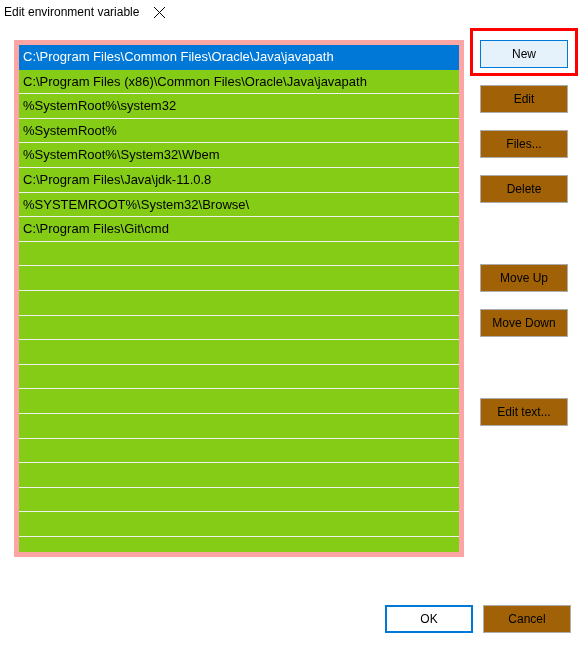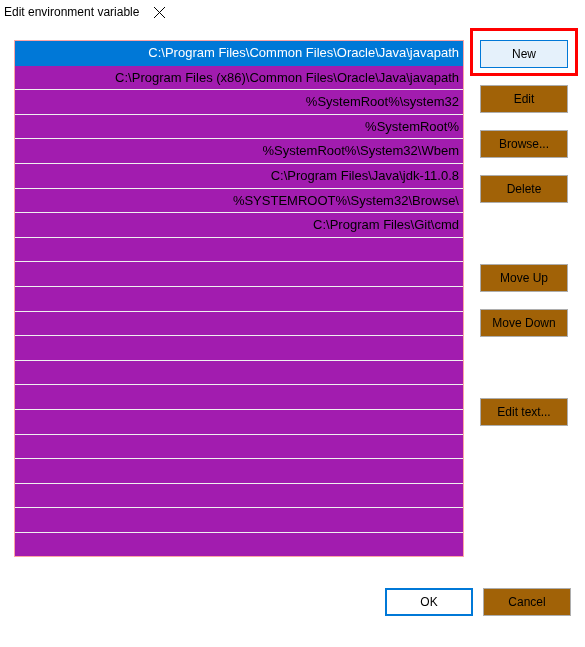--- a/index.html
+++ b/index.html
@@ -40,24 +40,23 @@
       height: 11px;
     }
     .content {
       padding: 16px 14px 14px 14px;
       display: flex;
       gap: 16px;
     }
     .listbox {
       width: 450px;
       height: 517px;
-      border: 1px solid #fca5a5;
-      background: #a21caf;
+      border: 5px solid #fca5a5;
+      background: #84cc16;
       overflow: hidden;
-      text-align: right;
     }
     .list-row {
       height: 24.6px;
       line-height: 24.6px;
       padding: 0 4px;
       font-size: 13px;
       color: #000;
       white-space: nowrap;
       overflow: hidden;
       text-overflow: ellipsis;
@@ -99,21 +98,21 @@
     }
     .win-btn.new-btn {
       background: #e5f1fb;
       border: 1px solid #0078d7;
     }
     .spacer {
       height: 36px;
     }
     .footer {
       position: absolute;
-      bottom: 31px;
+      bottom: 14px;
       right: 14px;
       display: flex;
       gap: 10px;
     }
     .footer .win-btn {
       margin-bottom: 0;
     }
     .ok-btn {
       border: 2px solid #0078d7;
       background: #fff;
@@ -153,21 +152,21 @@
     <div class="list-row"></div>
     <div class="list-row"></div>
     <div class="list-row"></div>
     <div class="list-row"></div>
   </div>
 
   <div class="right-col">
     <div class="highlight-box"></div>
     <button class="win-btn new-btn">New</button>
     <button class="win-btn">Edit</button>
-    <button class="win-btn">Browse...</button>
+    <button class="win-btn">Files...</button>
     <button class="win-btn">Delete</button>
     <div class="spacer"></div>
     <button class="win-btn">Move Up</button>
     <button class="win-btn">Move Down</button>
     <div class="spacer"></div>
     <button class="win-btn">Edit text...</button>
   </div>
 </div>
 
 <div class="footer">

